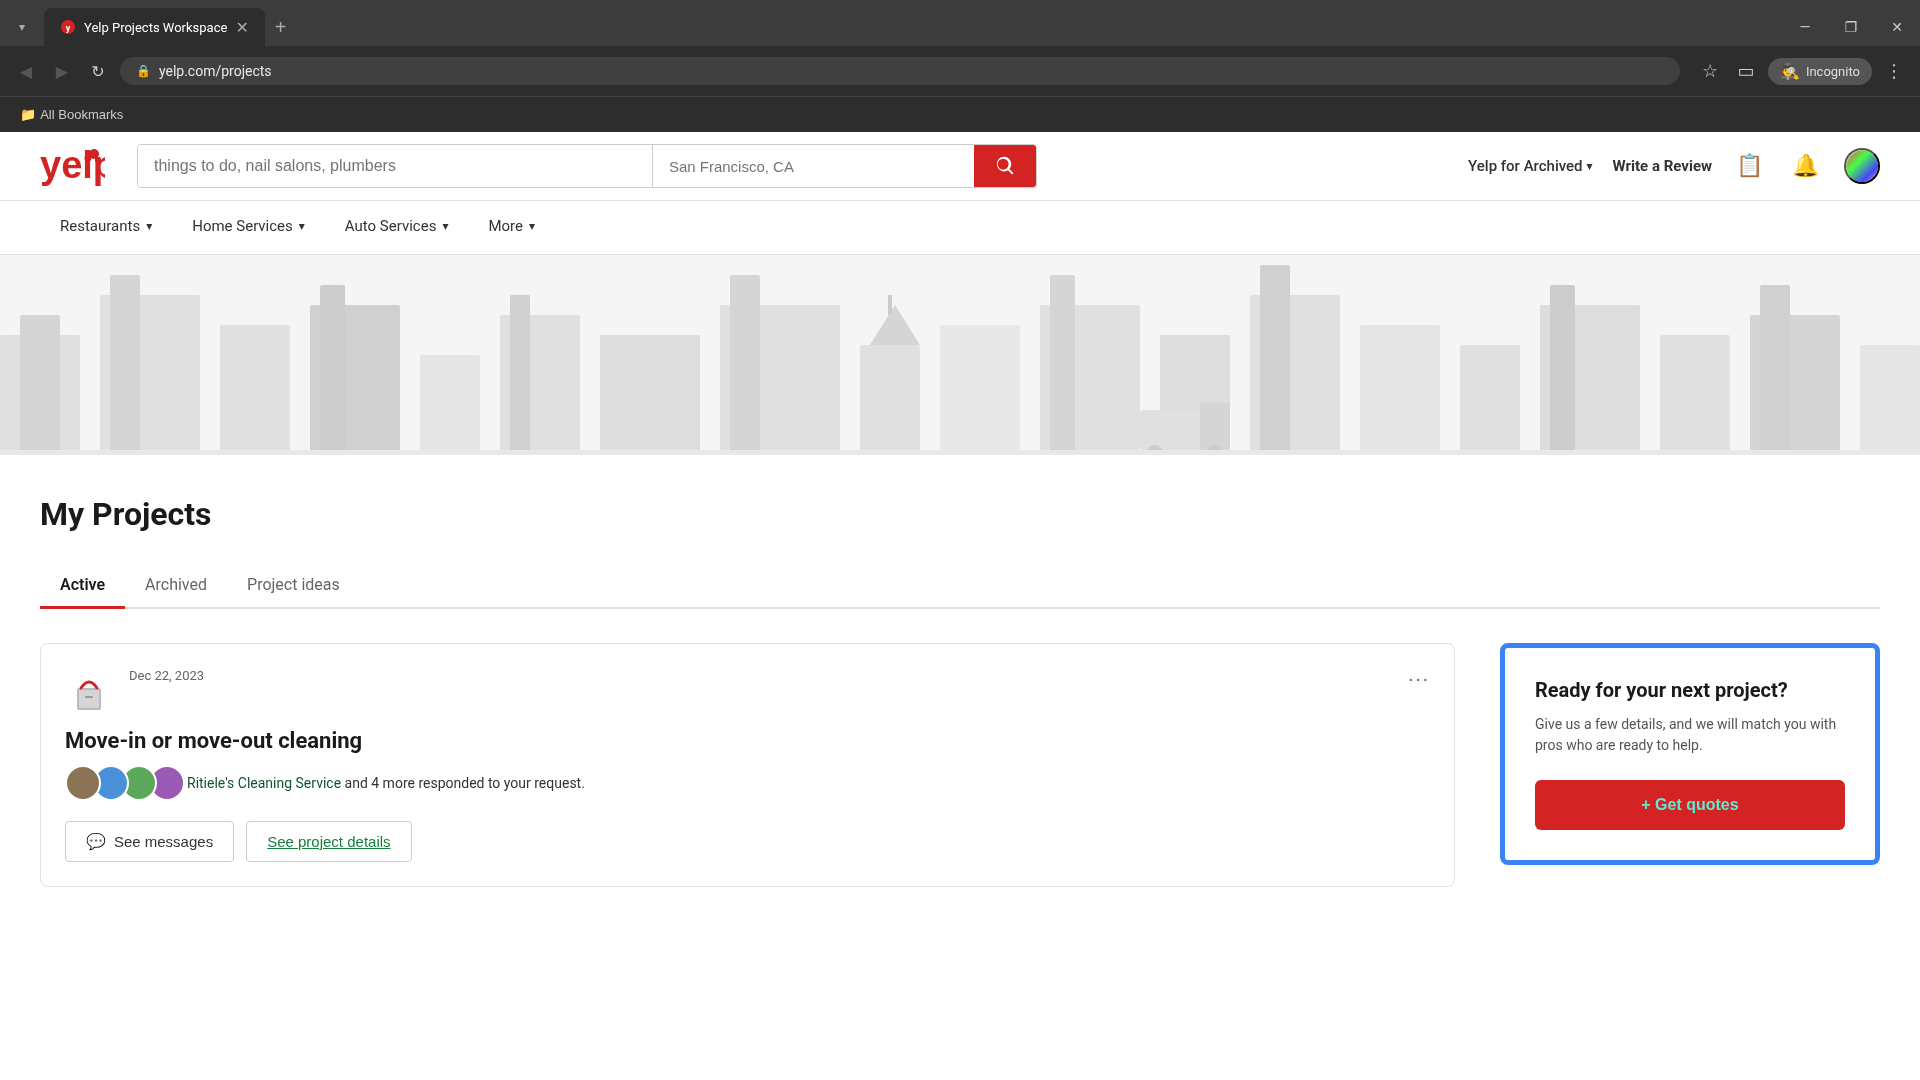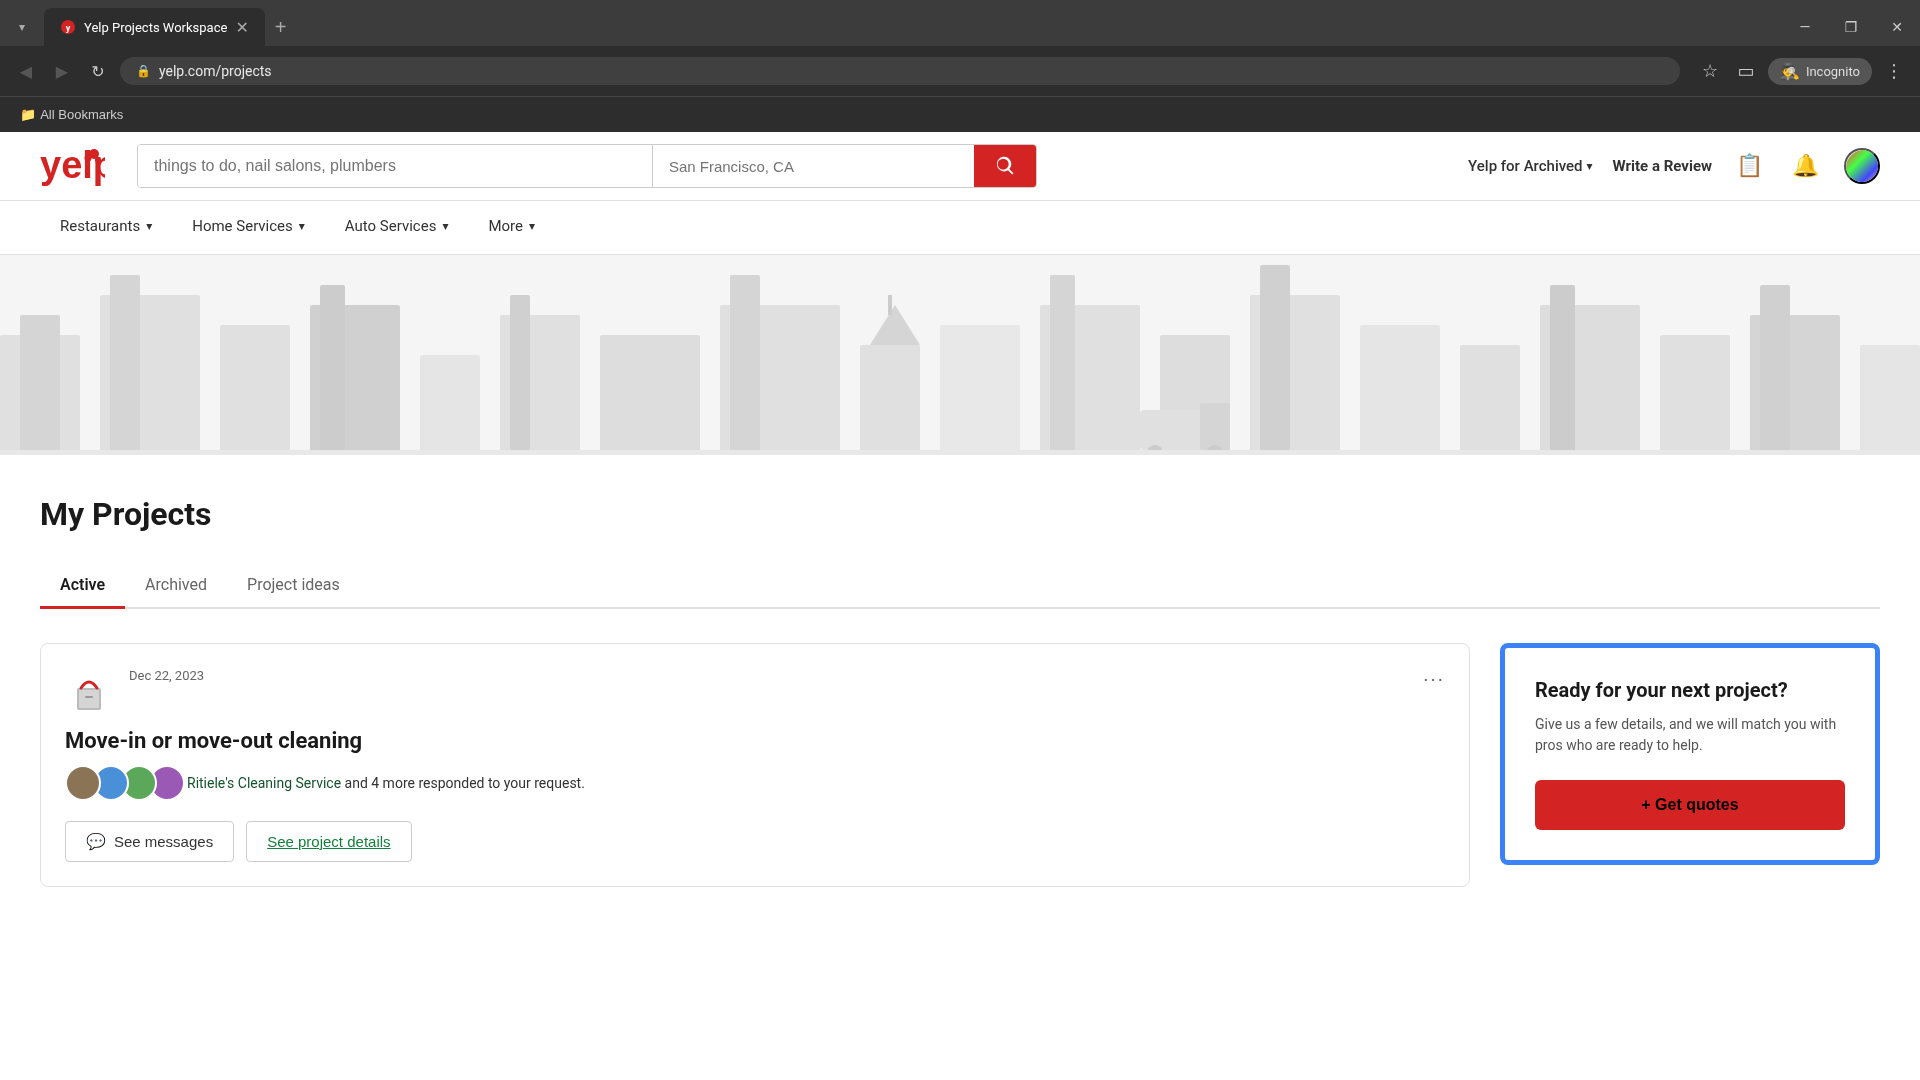--- a/index.html
+++ b/index.html
@@ -55,21 +55,21 @@
     .hero-cityscape { position: absolute; bottom: 0; left: 0; right: 0; height: 200px; }
 
     
     .projects-section { padding: 40px 40px 0; }
     .projects-title { font-size: 32px; font-weight: 700; color: #1a1a1a; margin-bottom: 30px; }
     .projects-tabs { display: flex; gap: 0; border-bottom: 2px solid #e0e0e0; margin-bottom: 30px; }
     .tab-item { padding: 12px 20px; font-size: 16px; color: #666; cursor: pointer; border-bottom: 3px solid transparent; margin-bottom: -2px; }
     .tab-item.active { color: #1a1a1a; font-weight: 600; border-bottom: 3px solid #d32323; }
 
     
-    .projects-content { display: flex; gap: 30px; padding: 4px 40px 40px; }
+    .projects-content { display: flex; gap: 45px; padding: 4px 40px 40px; }
     .projects-main { flex: 1; }
     .projects-sidebar { width: 380px; flex-shrink: 0; }
 
     
     .project-card { border: 1px solid #e0e0e0; border-radius: 8px; padding: 24px; background: #fff; }
     .project-card-header { display: flex; align-items: flex-start; margin-bottom: 12px; }
     .project-icon { width: 48px; height: 48px; margin-right: 16px; display: flex; align-items: center; justify-content: center; flex-shrink: 0; }
     .project-meta { flex: 1; }
     .project-date { font-size: 13px; color: #666; margin-bottom: 6px; }
     .project-name { font-size: 22px; font-weight: 700; color: #1a1a1a; margin-bottom: 12px; }
@@ -80,21 +80,21 @@
     .responder-link { color: #14532d; font-weight: 400; text-decoration: none; }
     .project-actions { display: flex; gap: 12px; }
     .btn-messages { display: flex; align-items: center; gap: 8px; padding: 10px 20px; border: 1.5px solid #ccc; border-radius: 4px; font-size: 15px; color: #333; cursor: pointer; background: #fff; }
     .btn-details { padding: 10px 20px; border: 1.5px solid #ccc; border-radius: 4px; font-size: 15px; color: #15803d; cursor: pointer; background: #fff; text-decoration: underline; }
     .card-menu { color: #666; font-size: 20px; cursor: pointer; letter-spacing: 2px; }
 
     
     .sidebar-card { border: 5px solid #3b82f6; border-radius: 8px; padding: 30px; background: #fff; }
     .sidebar-title { font-size: 20px; font-weight: 700; color: #1a1a1a; margin-bottom: 12px; }
     .sidebar-desc { font-size: 14px; color: #555; margin-bottom: 24px; line-height: 1.5; }
-    .btn-get-quotes { display: block; width: 100%; padding: 16px; background: #d32323; color: #000000; border: none; border-radius: 6px; font-size: 16px; font-weight: 600; cursor: pointer; text-align: center; }
+    .btn-get-quotes { display: block; width: 100%; padding: 16px; background: #d32323; color: #5eead4; border: none; border-radius: 6px; font-size: 16px; font-weight: 600; cursor: pointer; text-align: center; }
   </style>
 </head>
 <body>
 
 <div class="browser-chrome">
 
   <div class="browser-tab-row" style="display:flex; align-items:stretch; background:#3c3c3c; padding-top:8px;">
     <div style="display:flex; align-items:center; gap:6px; padding:0 8px;">
 
       <button class="toolbar-icon-btn" style="color:#aaa; font-size:12px;">▾</button>

